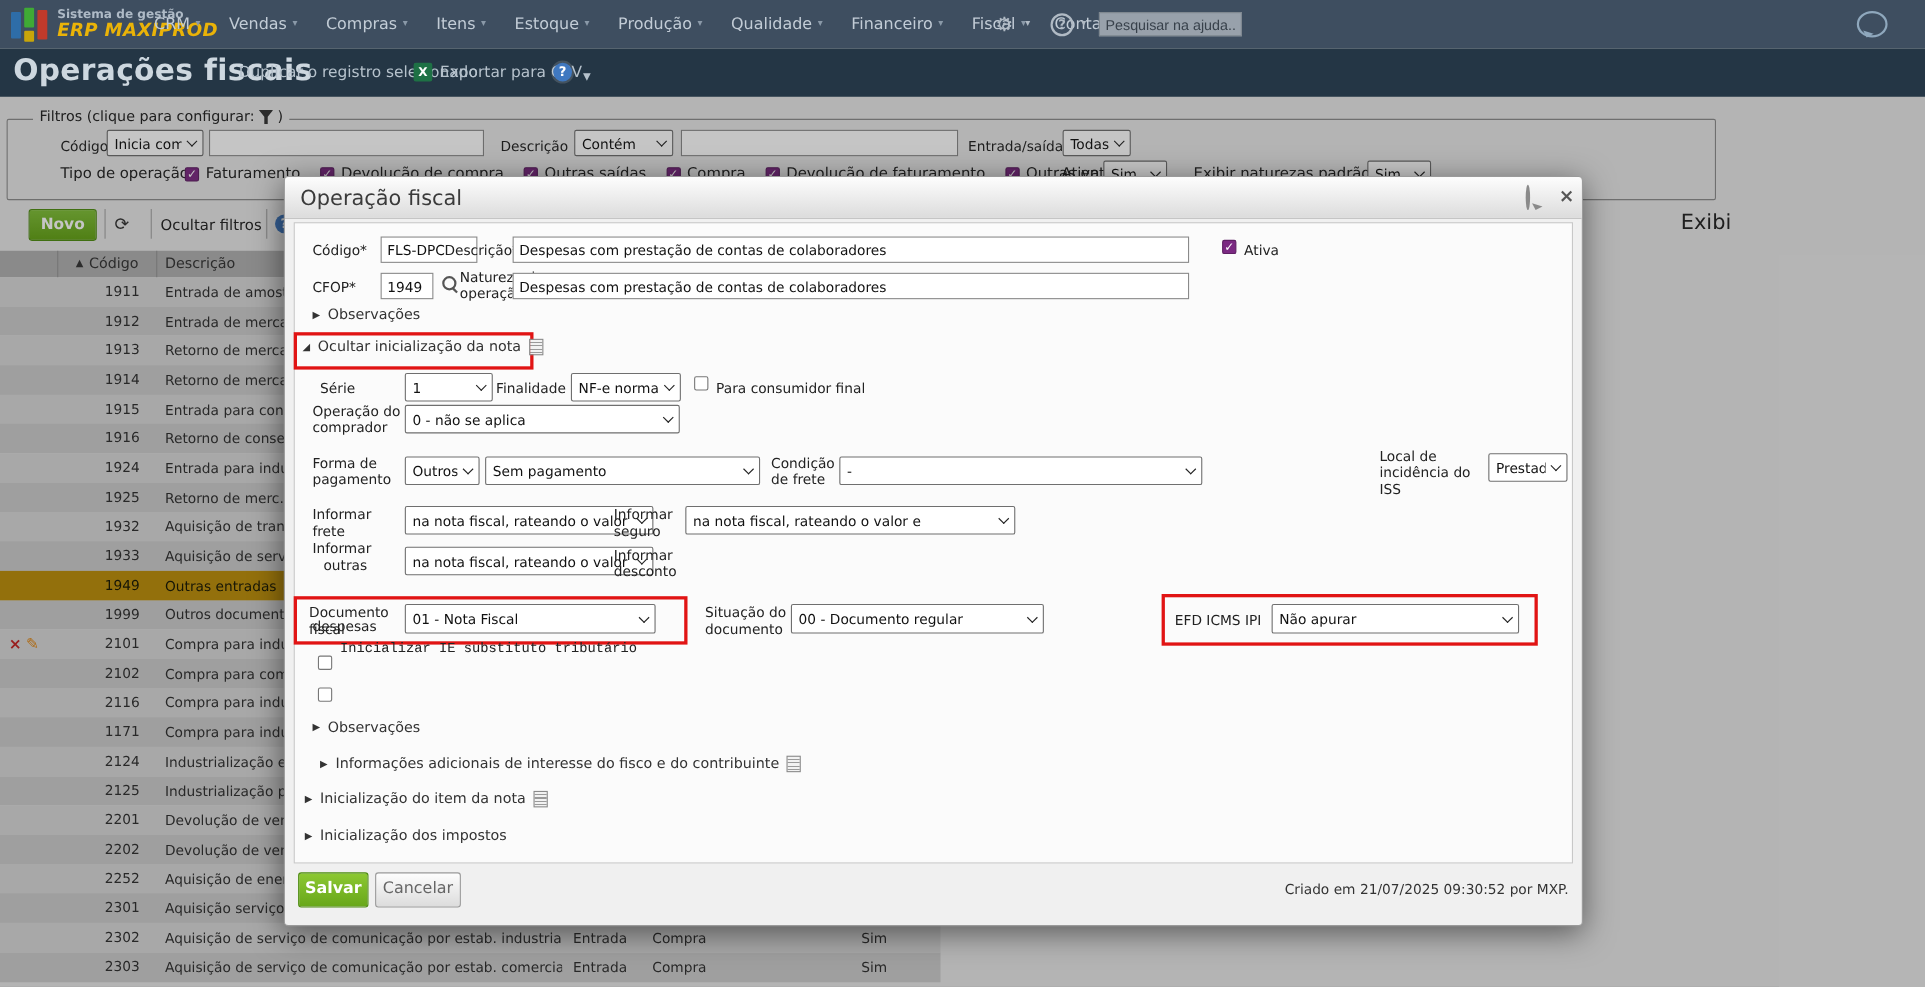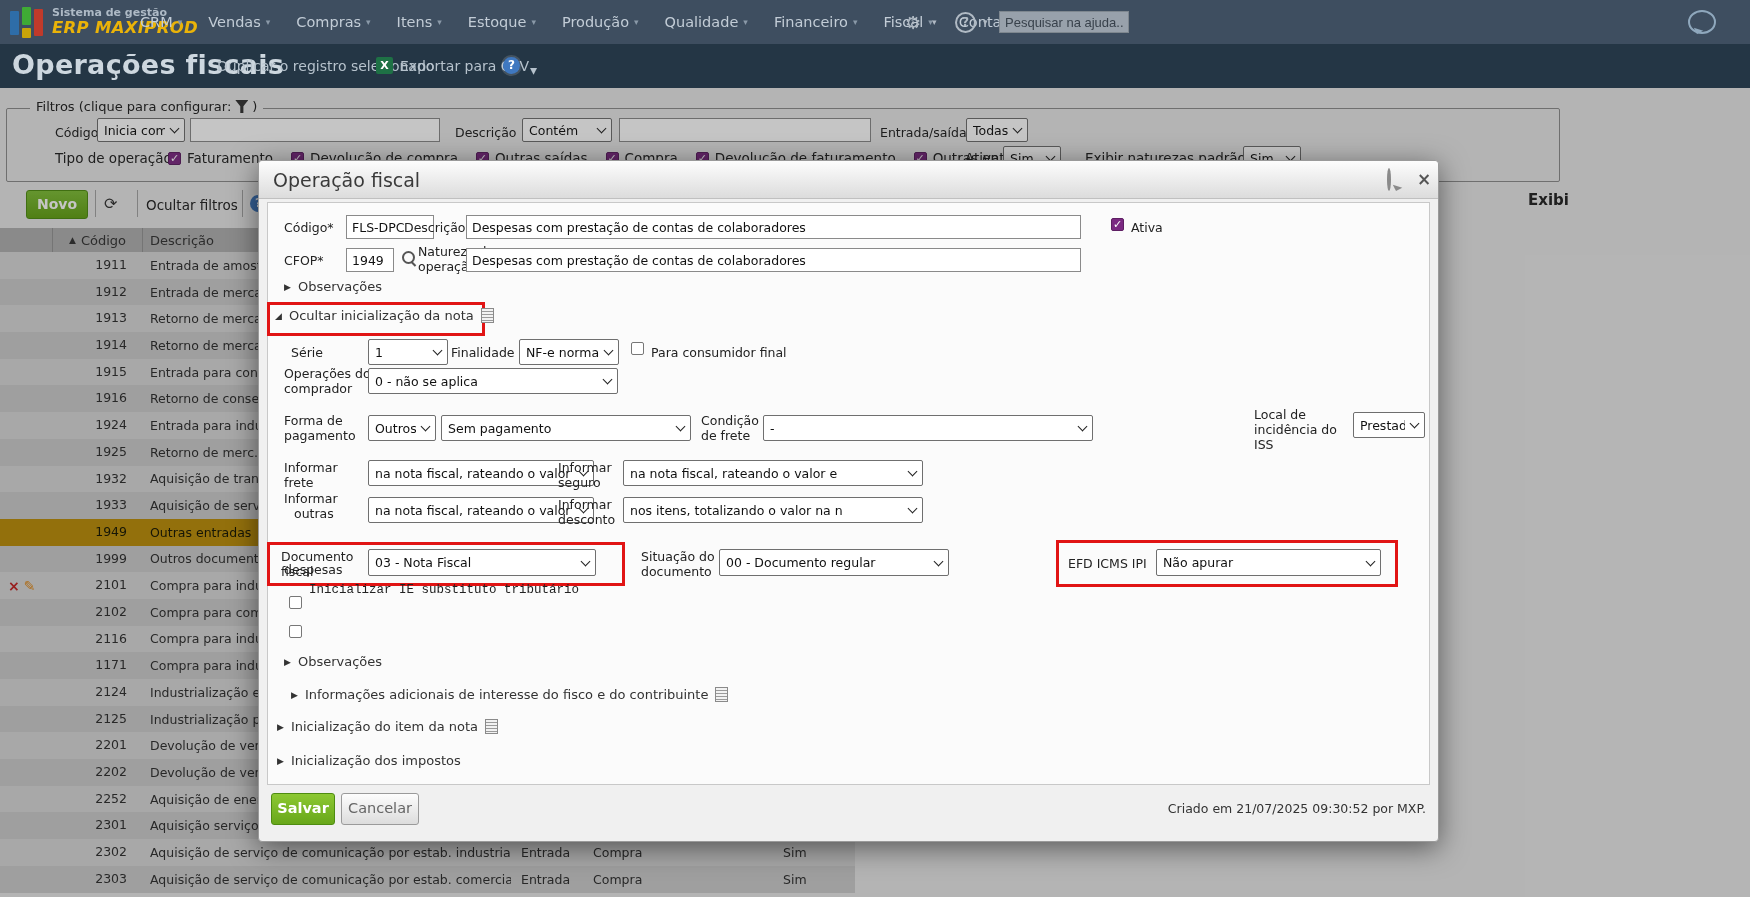--- a/index.html
+++ b/index.html
@@ -43,21 +43,21 @@
   #tiporow{position:absolute;left:168px;top:146px;height:24px;display:flex;align-items:center;gap:18px;}
   .cbitem{display:flex;align-items:center;gap:6px;font-size:13.5px;color:#222;white-space:nowrap;}
   .cbitem .cbx{position:static;display:inline-block;width:13px;height:13px;border-radius:2px;background:#7b2982;border:1px solid #5e1f63;color:#fff;font-size:11px;line-height:12px;text-align:center;font-weight:bold;box-sizing:border-box;}
 
   
   #btn-novo{position:absolute;left:26px;top:190px;width:60px;height:27px;background:linear-gradient(#7fbf37,#63a214);border:1px solid #4e8c10;border-radius:3px;color:#fff;font-size:14px;font-weight:bold;text-align:center;line-height:26px;cursor:pointer;}
   .tsep{position:absolute;top:190px;width:1px;height:27px;background:#a5a5a5;}
   #refresh{position:absolute;left:104px;top:194px;font-size:16px;color:#333;cursor:pointer;}
   #ocultar{position:absolute;left:146px;top:197px;font-size:13.5px;color:#222;cursor:pointer;}
   #tb-help{position:absolute;left:250px;top:195px;}
-  #exibindo{position:absolute;left:1528px;top:191px;font-size:15px;color:#222;font-weight:bold;}
+  #exibindo{position:absolute;left:1528px;top:191px;font-size:19px;color:#222;}
 
   
   #grid{position:absolute;left:0;top:228px;width:855px;}
   #ghead{height:24px;background:#b0b0b0;display:flex;font-size:13px;color:#333;align-items:center;}
   .gh{box-sizing:border-box;border-right:1px solid #949494;height:24px;display:flex;align-items:center;}
   .c-ic{width:53px;flex:0 0 53px;}
   .c-cod{width:90px;flex:0 0 90px;justify-content:flex-end;padding-right:16px;box-sizing:border-box;display:flex;}
   .c-desc{flex:0 0 368px;width:368px;padding-left:7px;box-sizing:border-box;overflow:hidden;white-space:nowrap;}
   .c-es{flex:0 0 75px;width:75px;padding-left:10px;box-sizing:border-box;}
   .c-tipo{flex:0 0 190px;width:190px;padding-left:7px;box-sizing:border-box;}
@@ -621,21 +621,21 @@
         <i class="chev"></i>
     </div>
     <div class="dl" style="left:192px;top:184px;">Finalidade</div>
     <div class="sel" style="left:260px;top:178px;width:100px;height:26px;">
       <span>NF-e normal</span>
         <i class="chev"></i>
     </div>
     <div class="dcb" style="left:372px;top:181px;"></div>
     <div class="dl" style="left:392px;top:184px;">Para consumidor final</div>
 
-    <div class="dl" style="left:25px;top:205px;">Operações do</div>
+    <div class="dl" style="left:25px;top:205px;">Operação do</div>
     <div class="dl" style="left:25px;top:220px;">comprador</div>
     <div class="sel" style="left:109px;top:207px;width:250px;height:26px;">
       <span>0 - não se aplica</span>
         <i class="chev"></i>
     </div>
 
     <div class="dl" style="left:25px;top:252px;">Forma de</div>
     <div class="dl" style="left:25px;top:267px;">pagamento</div>
     <div class="sel" style="left:109px;top:254px;width:68px;height:26px;">
       <span>Outros</span>
@@ -674,30 +674,26 @@
 
     <div class="dl" style="left:25px;top:330px;">Informar</div>
     <div class="dl" style="left:35px;top:345px;">outras</div>
     <div class="dl" style="left:25px;top:360px;margin-top:41px;">despesas</div>
     <div class="sel" style="left:109px;top:336px;width:226px;height:26px;">
       <span>na nota fiscal, rateando o valor e</span>
         <i class="chev"></i>
     </div>
     <div class="dl" style="left:299px;top:336px;">Informar</div>
     <div class="dl" style="left:299px;top:351px;">desconto</div>
-    <div class="sel" style="left:364px;top:336px;width:300px;height:26px;">
-      <span>nos itens, totalizando o valor na n</span>
-        <i class="chev"></i>
-    </div>
 
     <div class="redbox" style="left:8px;top:381px;width:352px;height:38px;"></div>
     <div class="dl" style="left:22px;top:388px;">Documento</div>
     <div class="dl" style="left:22px;top:403px;">fiscal</div>
     <div class="sel" style="left:109px;top:388px;width:228px;height:27px;">
-      <span>03 - Nota Fiscal</span>
+      <span>01 - Nota Fiscal</span>
         <i class="chev"></i>
     </div>
     <div class="dl" style="left:382px;top:388px;">Situação do</div>
     <div class="dl" style="left:382px;top:403px;">documento</div>
     <div class="sel" style="left:460px;top:388px;width:230px;height:27px;">
       <span>00 - Documento regular</span>
         <i class="chev"></i>
     </div>
     <div class="redbox" style="left:797px;top:379px;width:336px;height:41px;"></div>
     <div class="dl" style="left:809px;top:395px;">EFD ICMS IPI</div>

